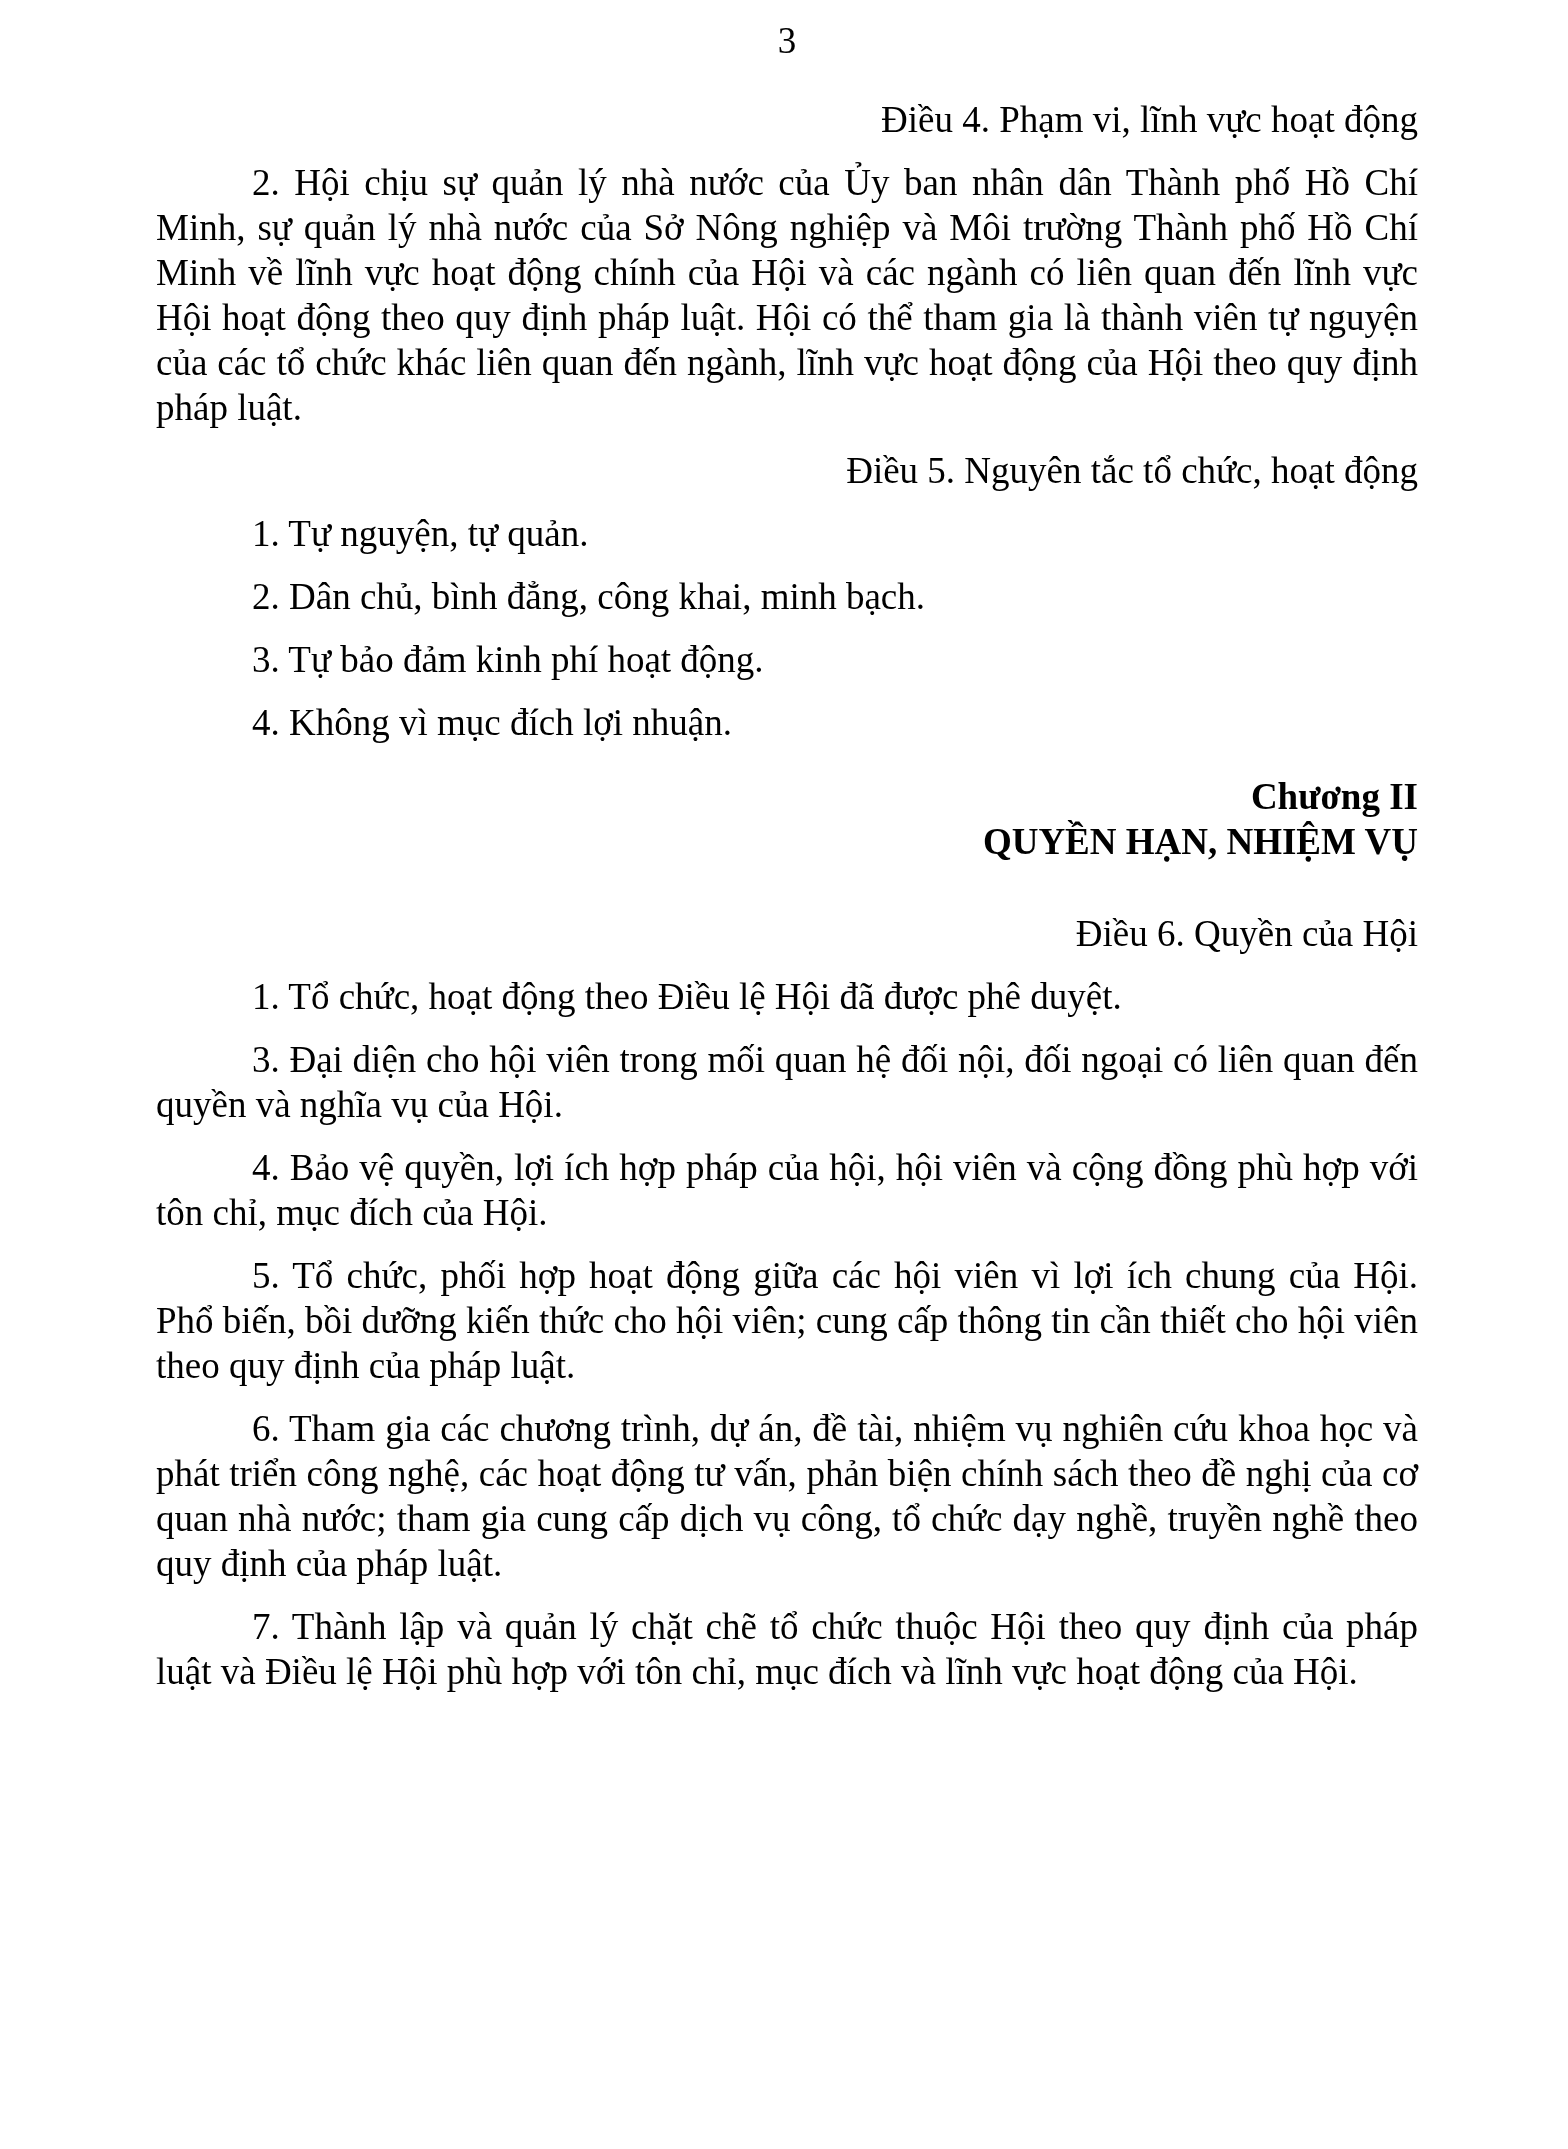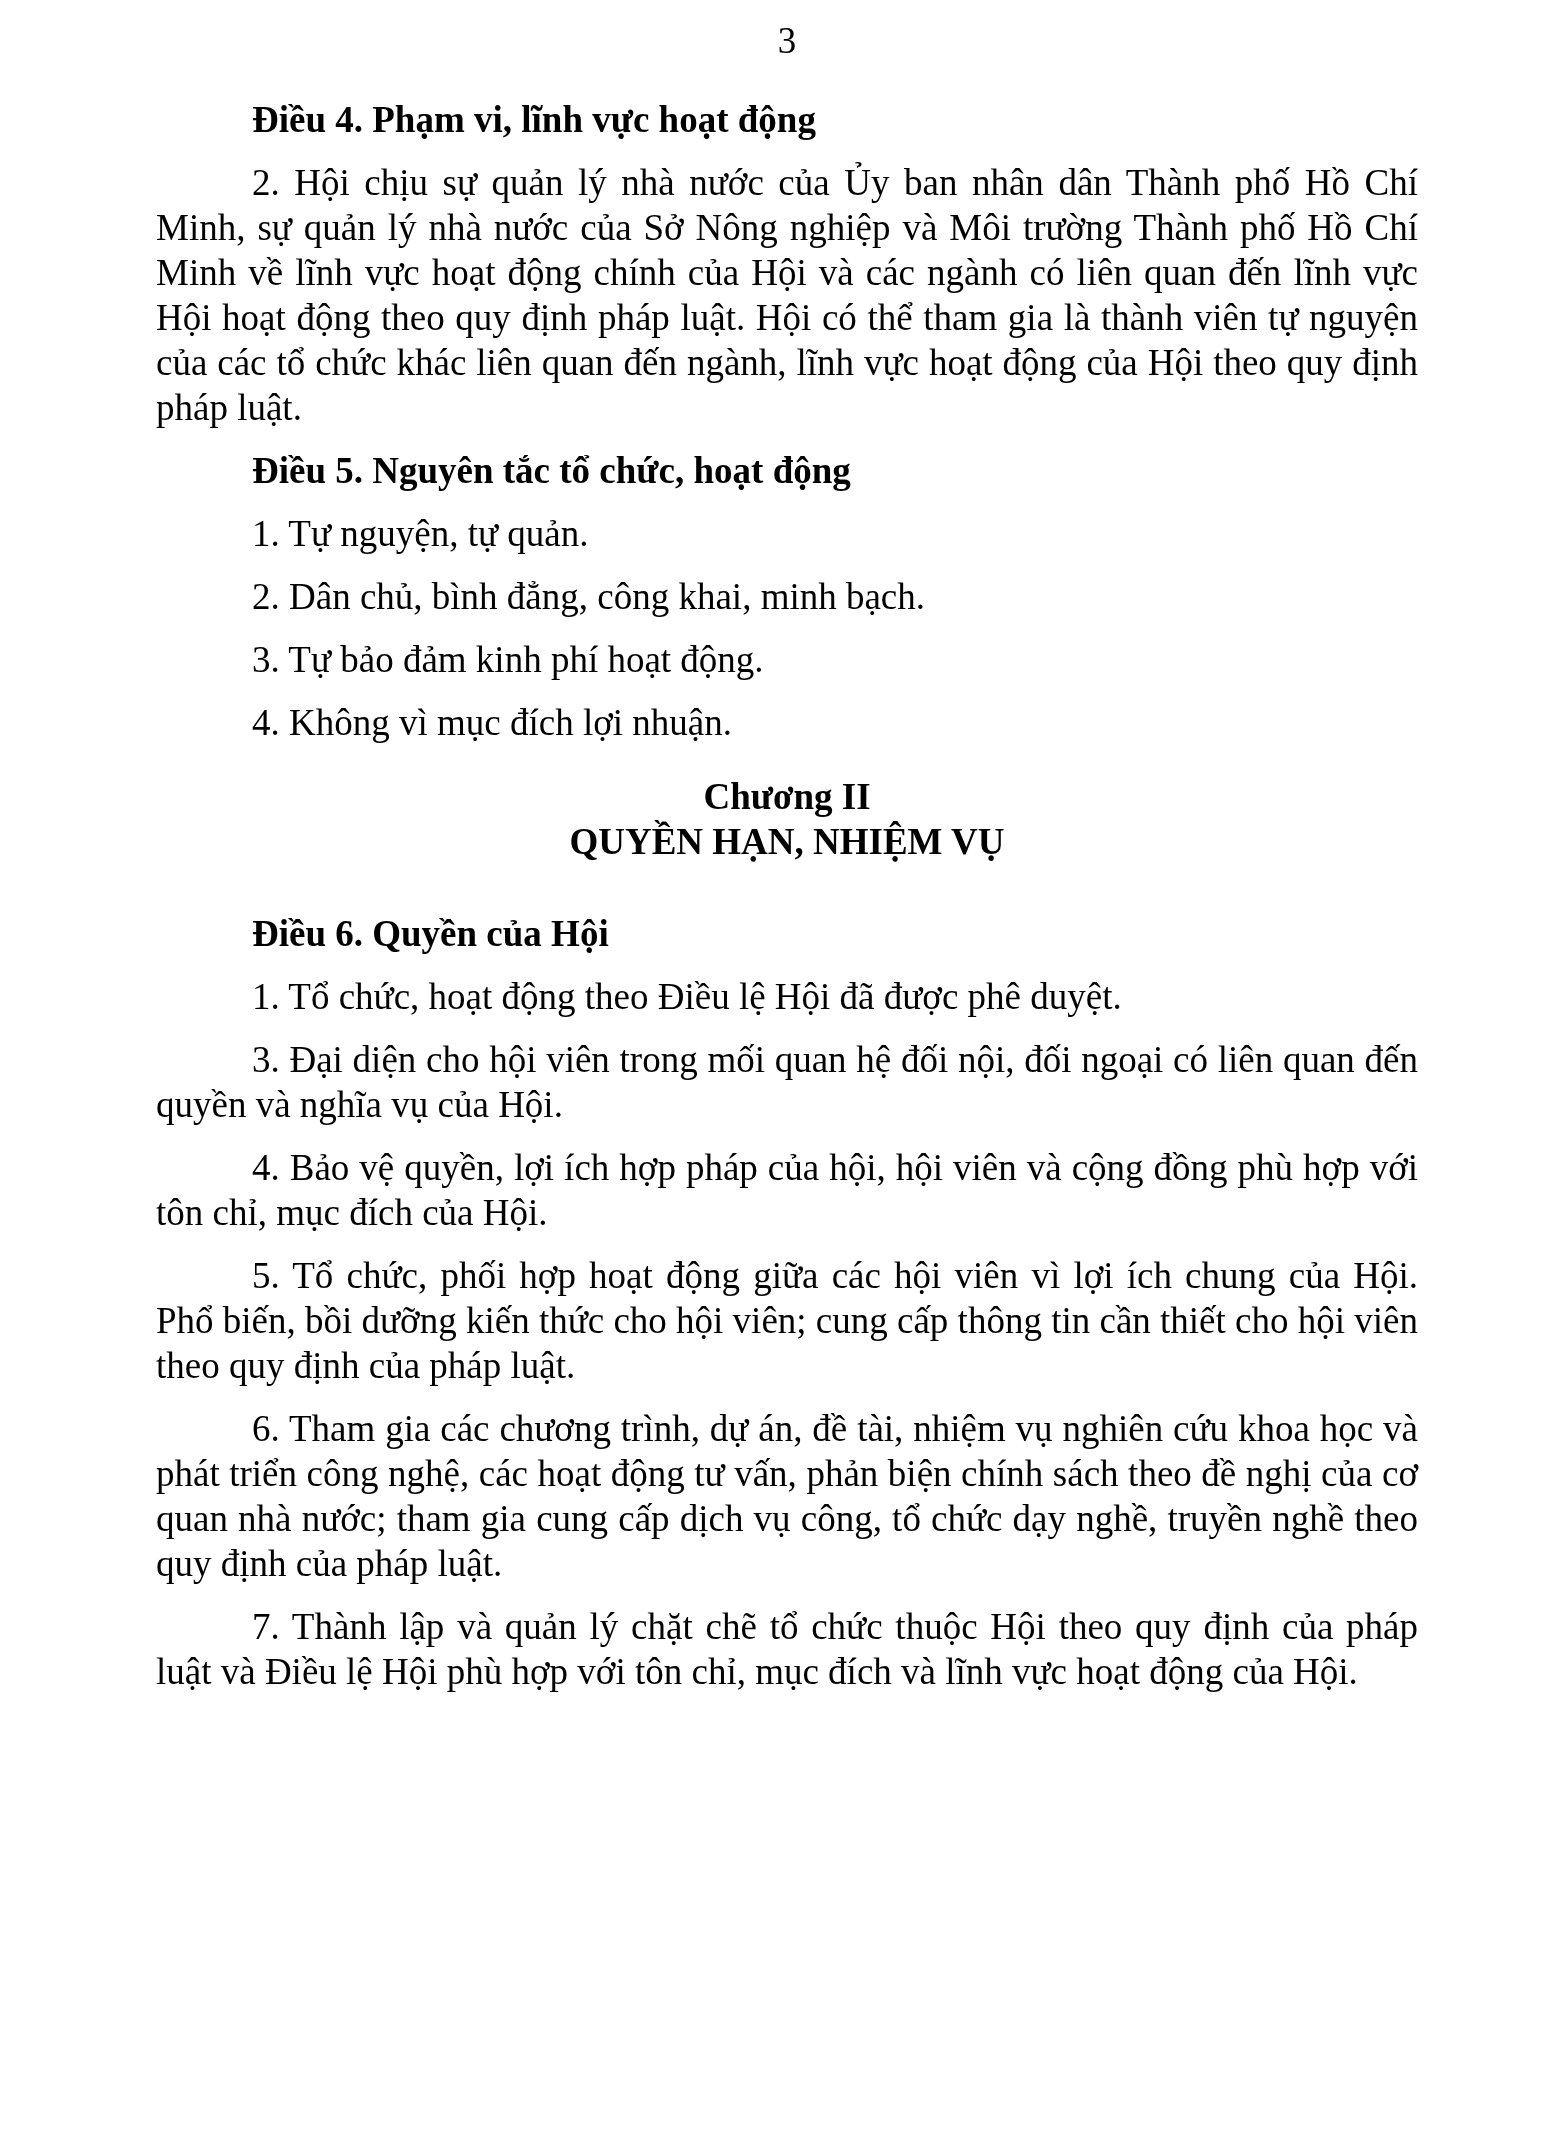--- a/index.html
+++ b/index.html
@@ -26,33 +26,33 @@
   }
   .page-number {
     text-align: center;
   }
   h2, p, div {
     margin: 0;
     padding: 0;
   }
   .article-heading {
     font-size: 37px;
-    font-weight: bold;
+    font-weight: normal;
     margin-top: 18px;
     text-indent: 96px;
-    text-align: left;
+    text-align: right;
   }
   .clause {
     margin-top: 18px;
     text-align: justify;
     text-indent: 96px;
   }
   .chapter-heading {
     margin-top: 29px;
-    text-align: center;
+    text-align: right;
     font-weight: bold;
   }
   .after-chapter {
     margin-top: 47px;
   }
 </style>
 </head>
 <body>
 
 <div class="page">

